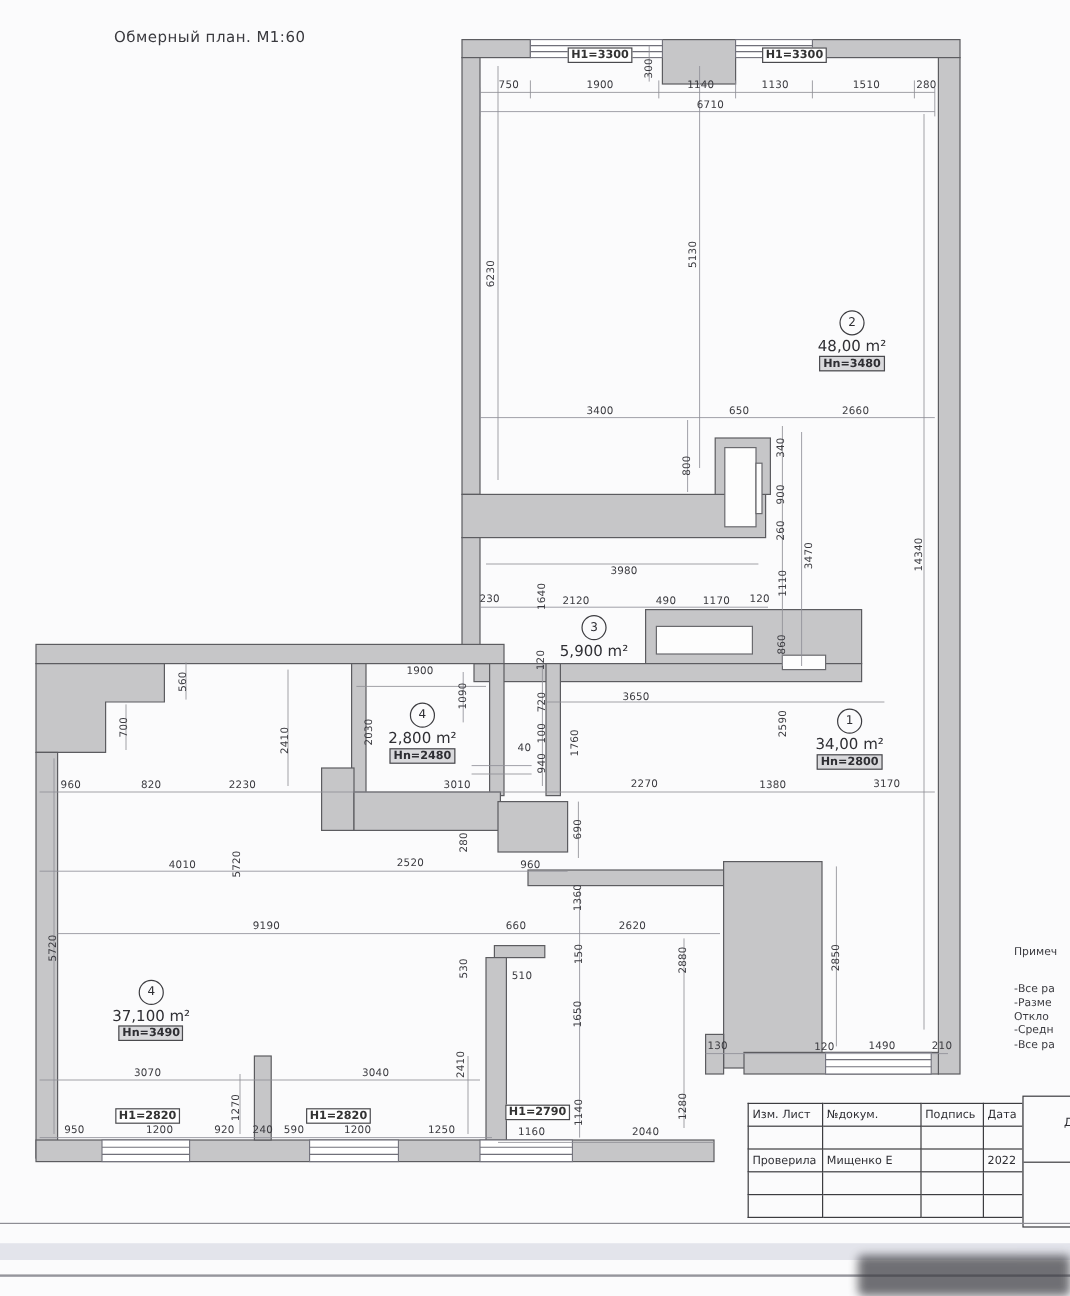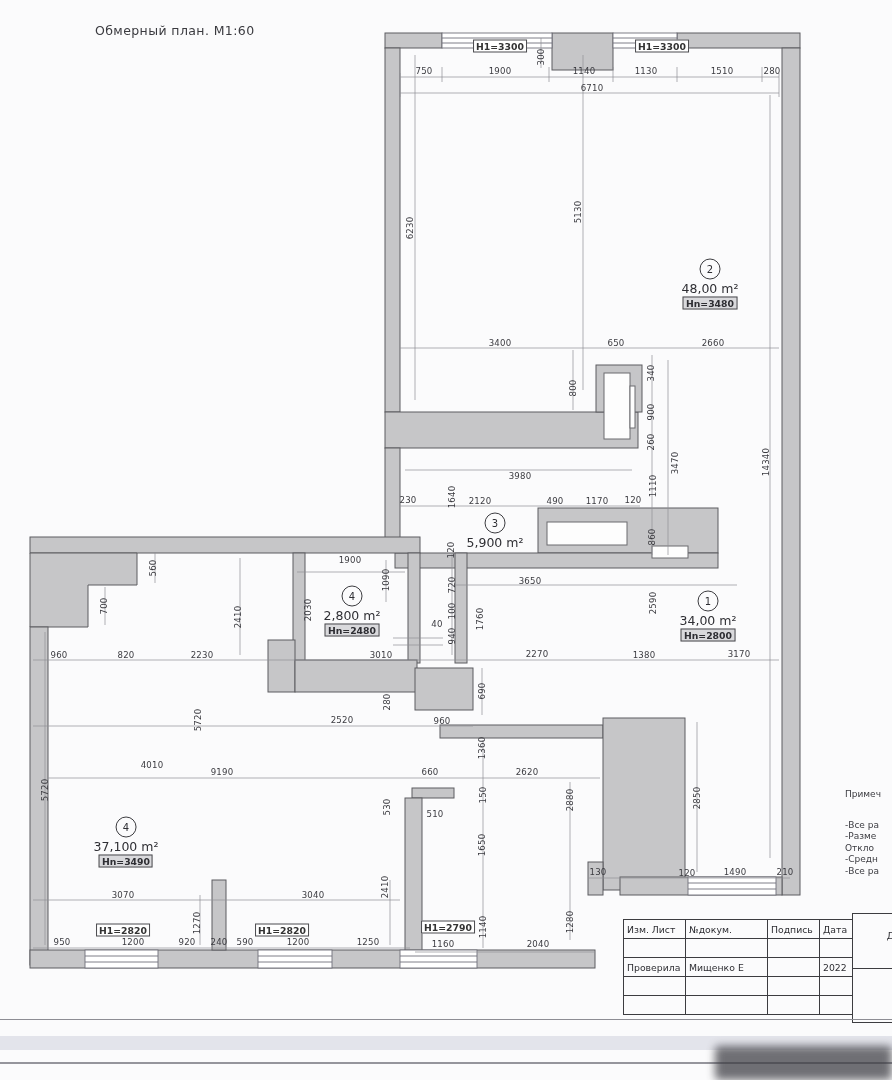--- a/index.html
+++ b/index.html
@@ -193,21 +193,21 @@
       <span class="dim" style="left: 644px; top: 655px;">1380</span>
       <span class="dim" style="left: 739px; top: 654px;">3170</span>
       <span class="dim rot" style="left: 153px; top: 568px;">560</span>
       <span class="dim rot" style="left: 104px; top: 606px;">700</span>
       <span class="dim rot" style="left: 238px; top: 617px;">2410</span>
       <span class="dim" style="left: 59px; top: 655px;">960</span>
       <span class="dim" style="left: 126px; top: 655px;">820</span>
       <span class="dim" style="left: 202px; top: 655px;">2230</span>
       <span class="dim rot" style="left: 387px; top: 702px;">280</span>
       <span class="dim rot" style="left: 482px; top: 691px;">690</span>
-      <span class="dim" style="left: 152px; top: 721px; margin-top: 44px;">4010</span>
+      <span class="dim" style="left: 152px; top: 721px;">4010</span>
       <span class="dim rot" style="left: 198px; top: 720px;">5720</span>
       <span class="dim" style="left: 342px; top: 720px;">2520</span>
       <span class="dim" style="left: 442px; top: 721px;">960</span>
       <span class="dim rot" style="left: 482px; top: 748px;">1360</span>
       <span class="dim" style="left: 222px; top: 772px;">9190</span>
       <span class="dim" style="left: 430px; top: 772px;">660</span>
       <span class="dim" style="left: 527px; top: 772px;">2620</span>
       <span class="dim rot" style="left: 387px; top: 807px;">530</span>
       <span class="dim rot" style="left: 483px; top: 795px;">150</span>
       <span class="dim" style="left: 435px; top: 814px;">510</span>

